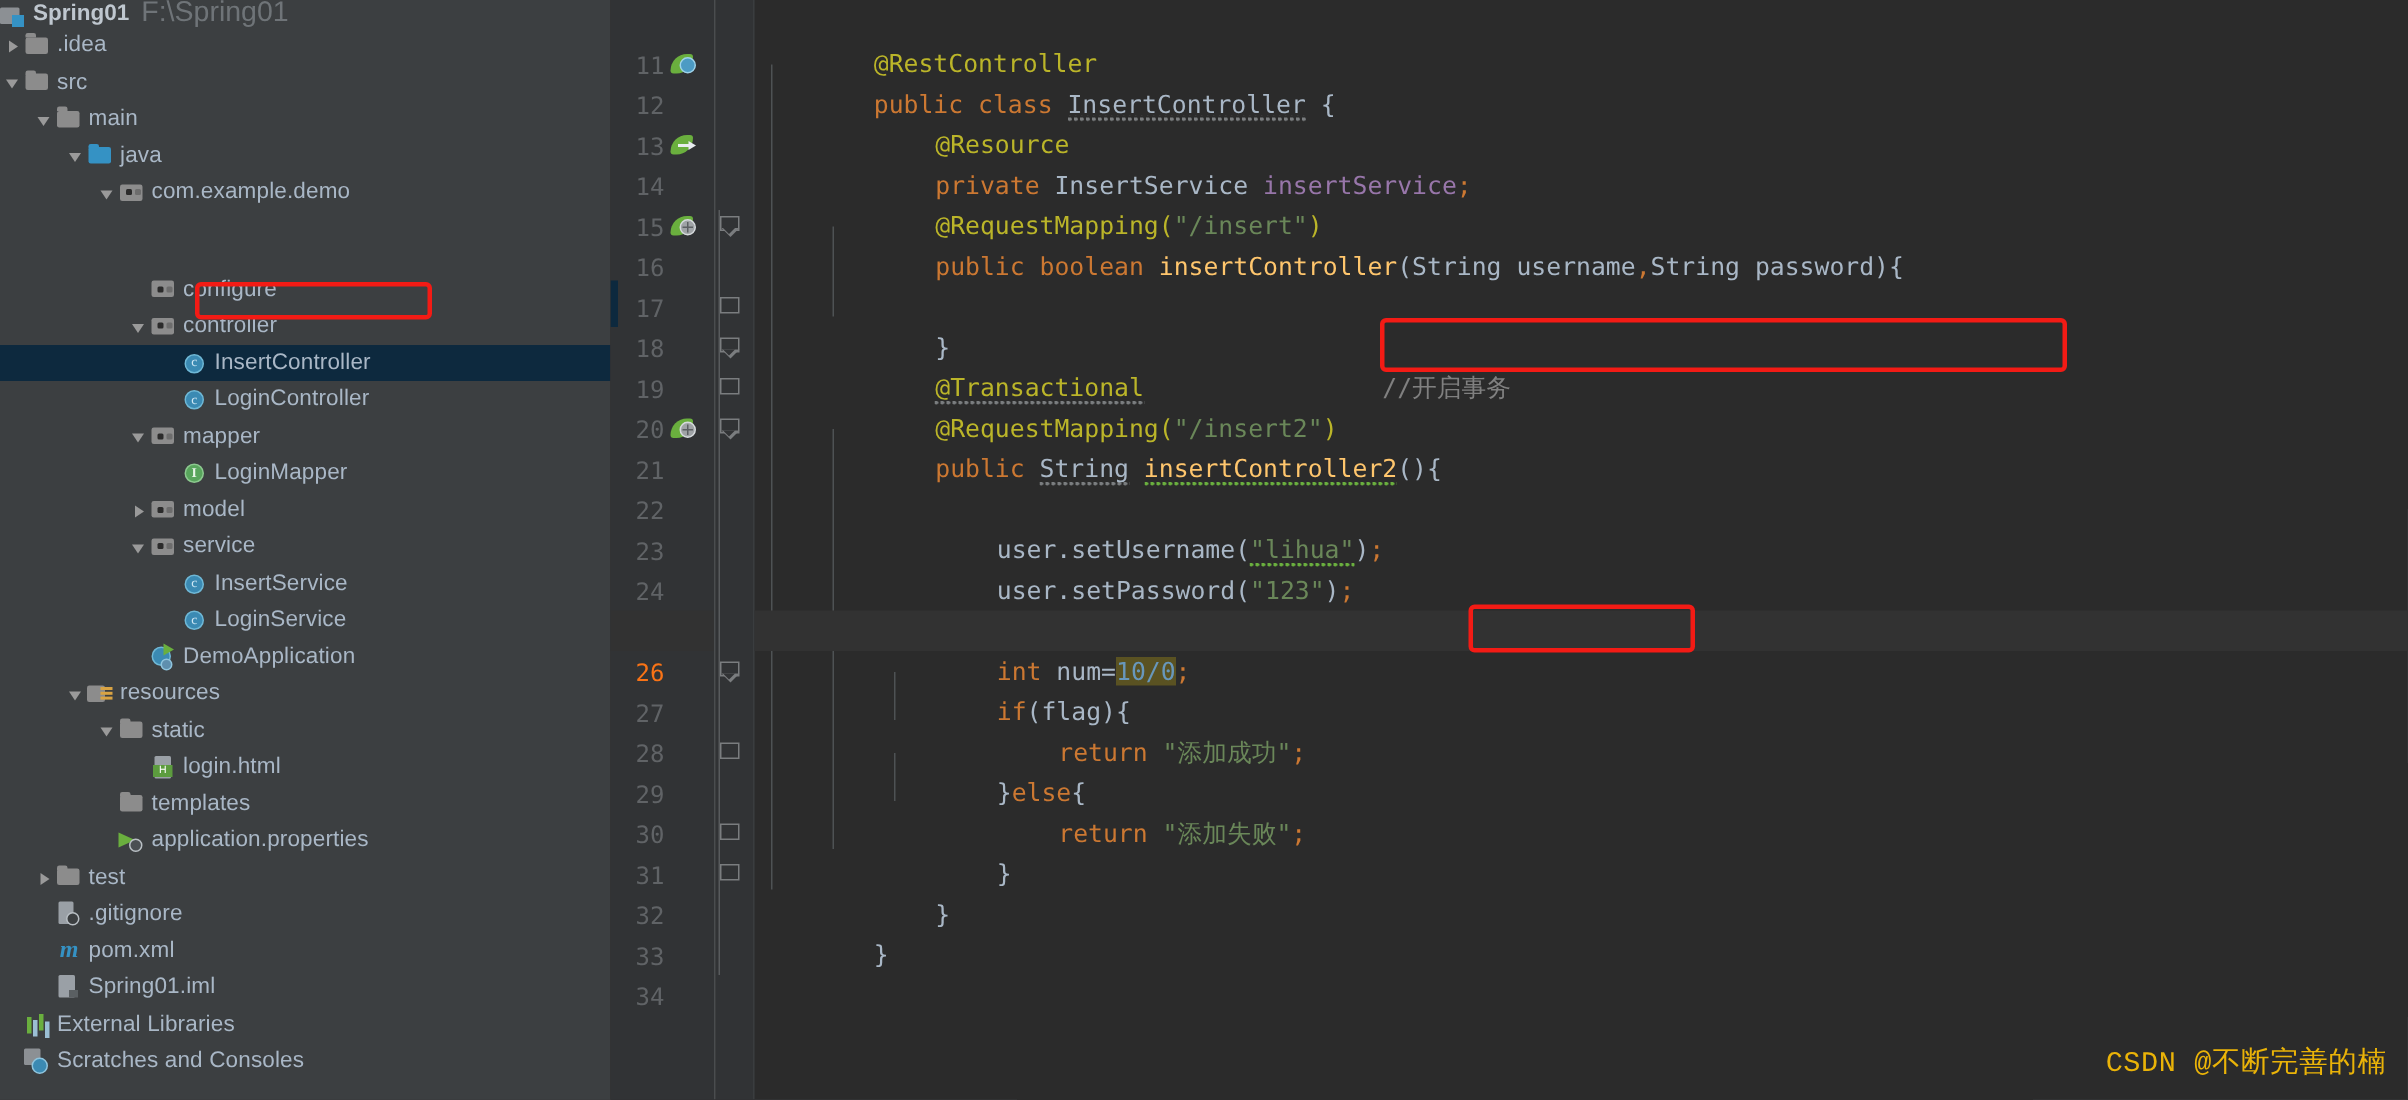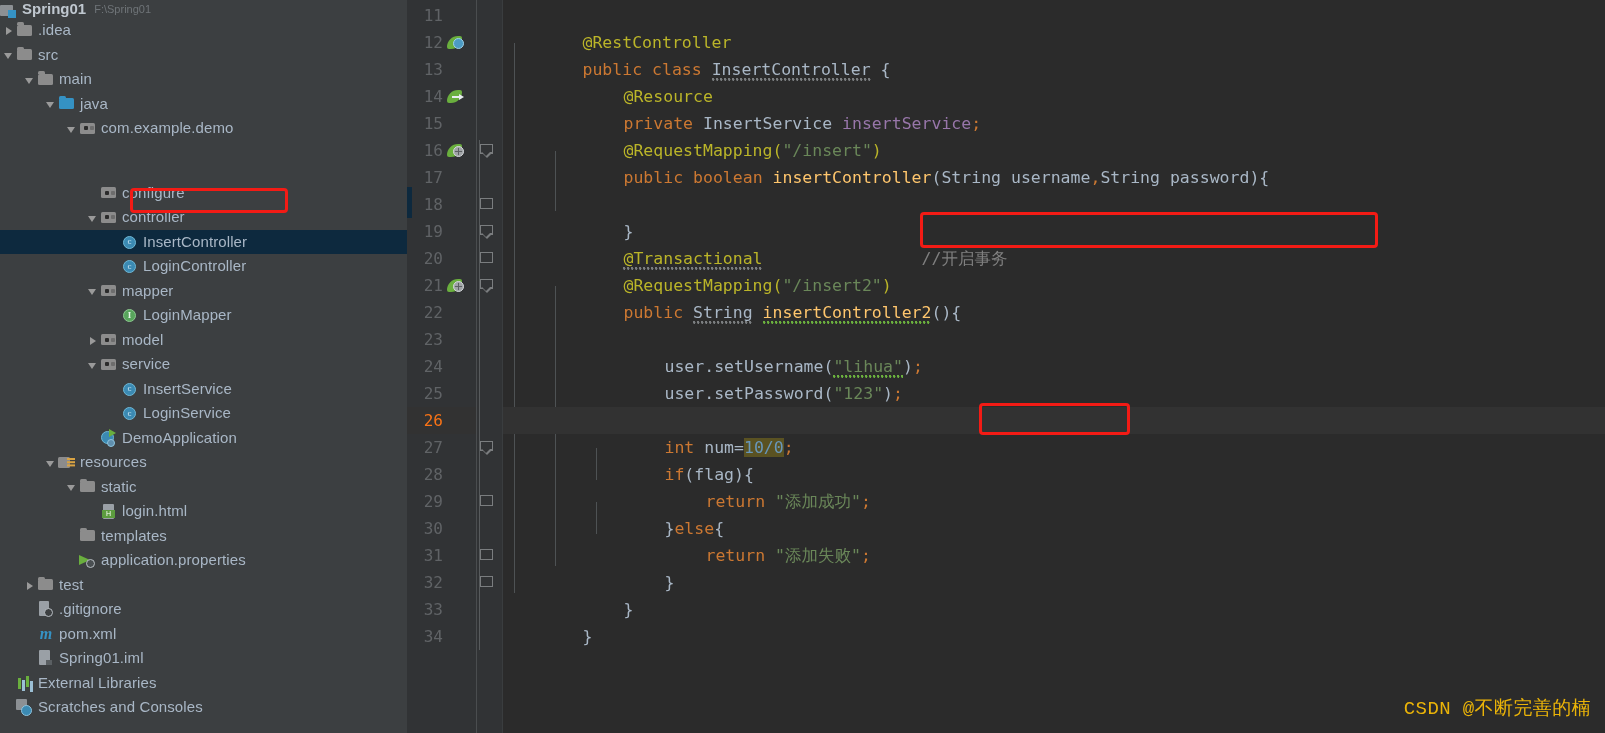--- a/index.html
+++ b/index.html
@@ -166,37 +166,37 @@
   .ic-proj::after{
     content:"";position:absolute;left:8px;top:10px;width:8px;height:8px;background:#3592c4;
   }
 
   #title-row{
     height:18px;line-height:18px;display:flex;align-items:center;overflow:hidden;
     padding-left:0;position:relative;
   }
   #title-row .ic{width:22px;height:18px;position:relative;flex:0 0 22px;}
   #title-name{color:#bfc7cf;font-size:15px;font-weight:bold;margin-right:8px;}
-  #title-path{color:#6f7478;font-size:11px;}
+  #title-path{color:#6f7478;font-size:19px;}
 
   
   .redbox{position:absolute;border:3px solid #f31b15;border-radius:4px;box-sizing:border-box;pointer-events:none;}
 
   
   #editor{flex:1;position:relative;background:#2b2b2b;overflow:hidden;}
   #gutter{
     position:absolute;left:0;top:0;width:70px;height:733px;background:#313335;
   }
   #gutter-sep{position:absolute;left:69px;top:0;width:1px;height:733px;background:#4a4d4f;}
   .gline{
     position:absolute;left:0;width:70px;height:27px;
     font-family:"DejaVu Sans Mono","Liberation Mono",monospace;font-size:16px;
     color:#606366;line-height:27px;
   }
-  .gnum{position:absolute;left:0;width:36px;text-align:right;}
+  .gnum{position:absolute;left:0;width:36px;text-align:right;margin-top:28px;}
   .gline.current .gnum{color:#f97316;}
   .gline.current{background:#323232;}
   .gmark{position:absolute;left:40px;top:4px;width:19px;height:19px;}
   
   .leaf{position:absolute;left:0;top:1px;width:17px;height:17px;}
   .leaf::before{
     content:"";position:absolute;left:0;top:2px;width:15px;height:13px;
     background:#6aaf3e;border-radius:11px 2px 11px 2px;
   }
   .leaf .sub{

